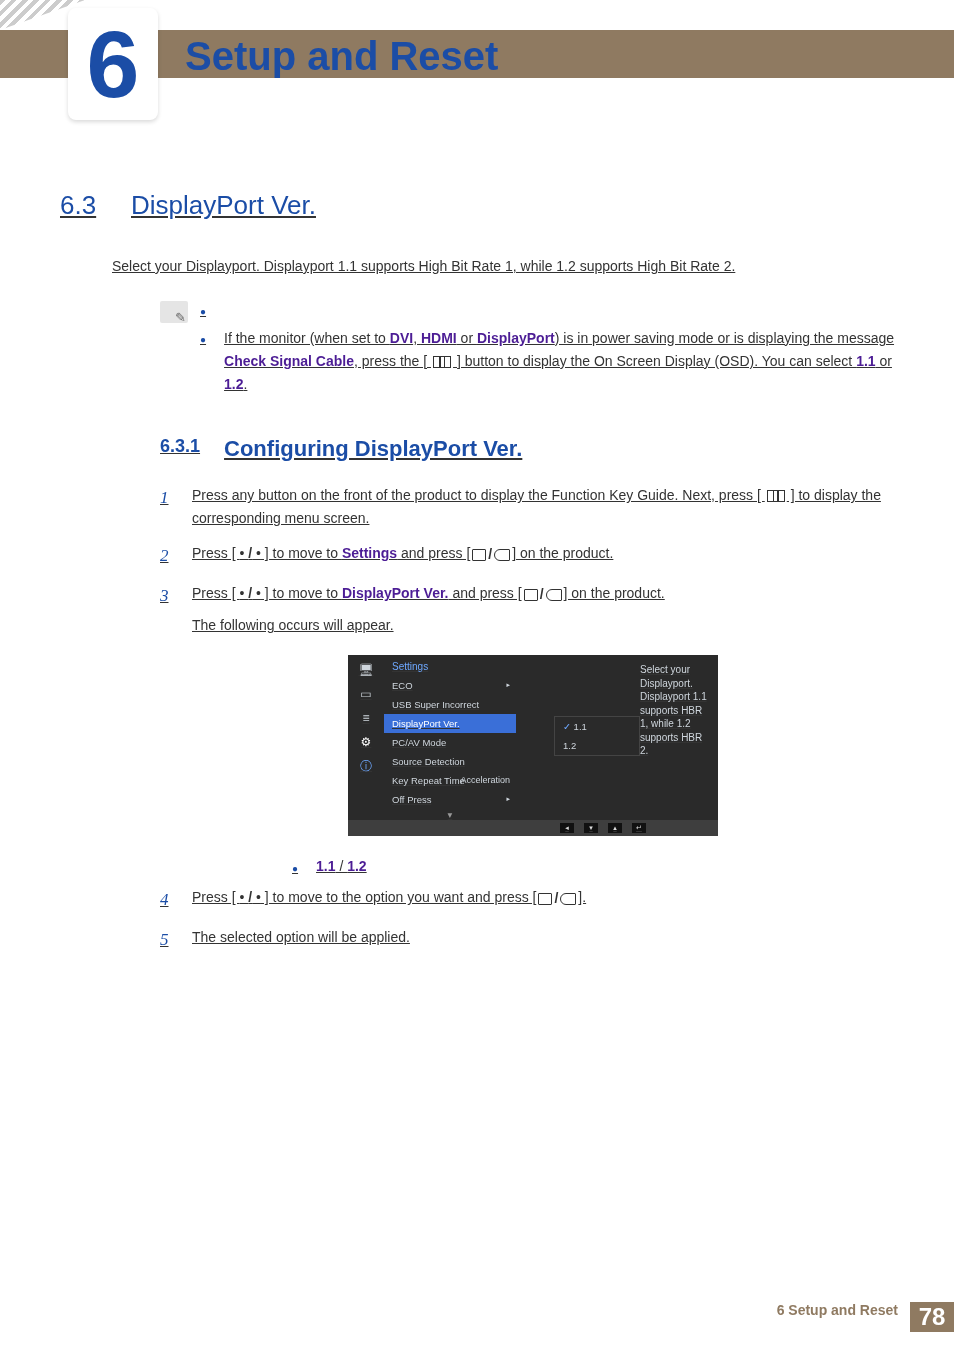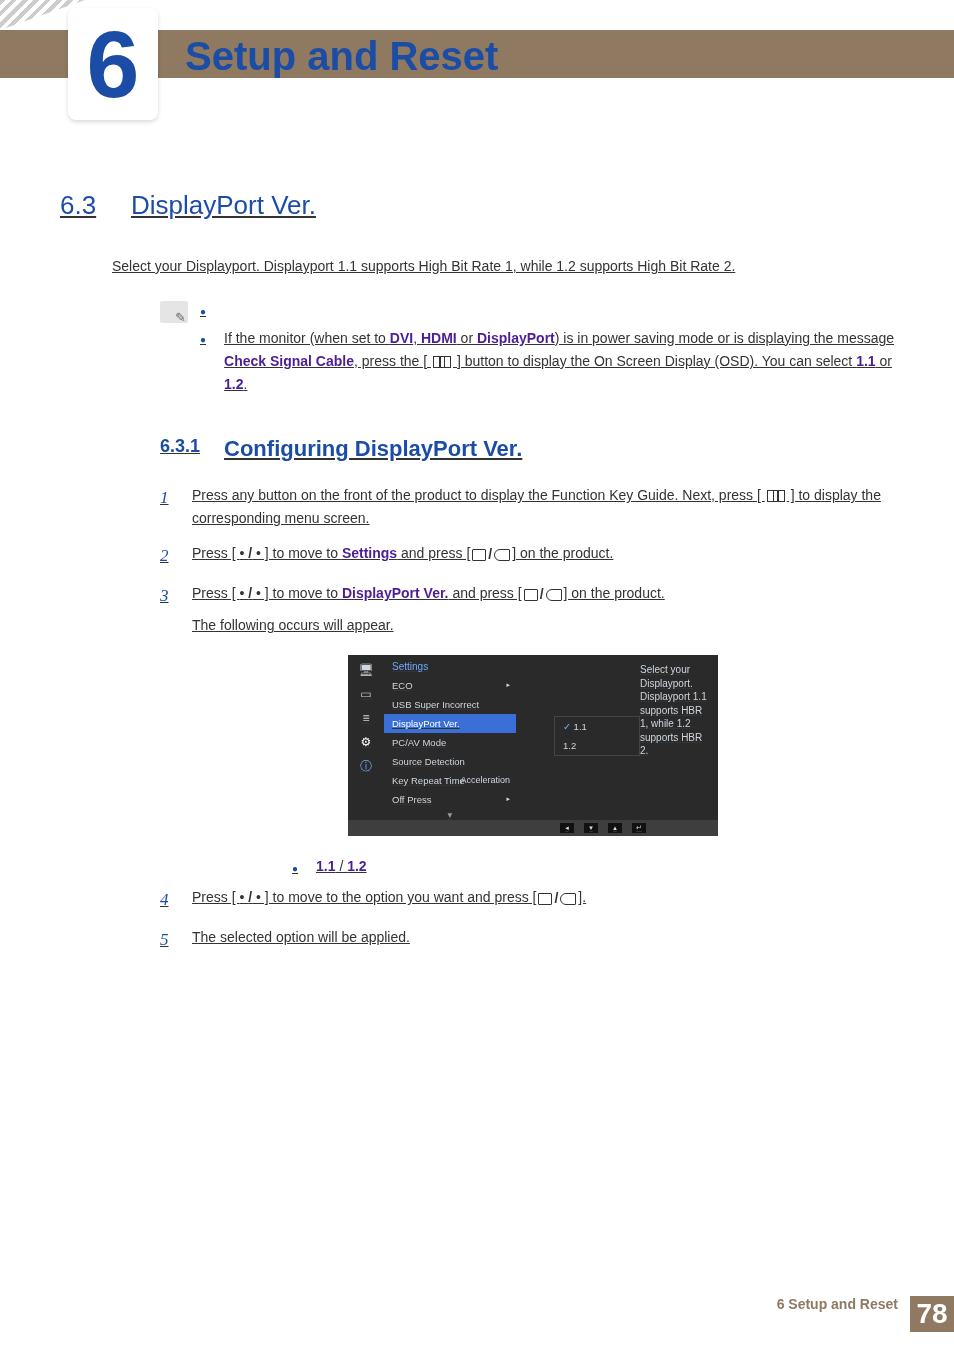--- a/index.html
+++ b/index.html
@@ -186,23 +186,23 @@
 
   .footer {
     position:absolute;
     bottom:18px; right:0;
     display:flex; align-items:flex-start;
   }
   .footer-text{
     color:#8f7a61; font-size:14px; font-weight:bold; margin-right:12px;
   }
   .footer-page{
-    background:#8f7a61; color:#fff; width:44px; height:36px;
+    background:#8f7a61; color:#fff; width:44px; height:30px;
     display:flex;align-items:center;justify-content:center;
-    font-size:28px; font-weight:bold;
+    font-size:24px; font-weight:bold;
   }
 </style>
 </head>
 <body>
 
 <div class="hatch-corner"></div>
 <div class="header-bar"></div>
 <div class="chapter-box">
   <div class="chapter-num">6</div>
 </div>

